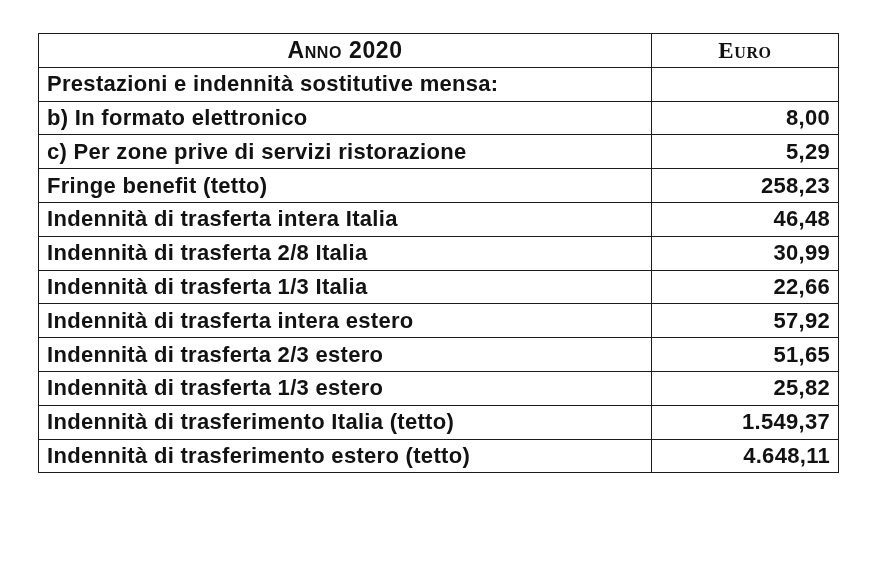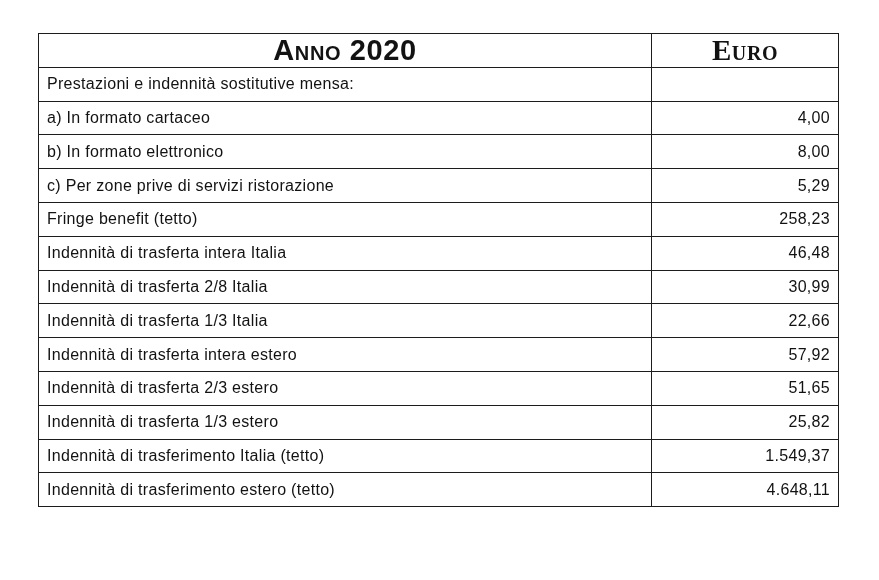--- a/index.html
+++ b/index.html
@@ -18,33 +18,33 @@
       top: 33px;
       width: 800px;
       border-collapse: collapse;
       table-layout: fixed;
     }
     table.rates th,
     table.rates td {
       border: 1.5px solid #1c1c1c;
       height: 33.8px;
       padding: 0 8px;
-      font-size: 16px;
-      font-weight: 400;
+      font-size: 22px;
+      font-weight: 700;
       letter-spacing: 0.3px;
       white-space: nowrap;
       overflow: hidden;
       vertical-align: middle;
       line-height: 1;
     }
     table.rates th {
       font-variant: small-caps;
       font-weight: 700;
       text-align: center;
-      font-size: 29px;
+      font-size: 23px;
       letter-spacing: 0.6px;
     }
     .col-label { width: 613px; }
     .col-value { width: 187px; font-family: Liberation Serif, serif; }
     td.cell-label { text-align: left; }
     td.cell-value { text-align: right; }
   </style>
 </head>
 <body>
 
@@ -53,24 +53,20 @@
     <thead>
       <tr>
         <th class="col-label">Anno 2020</th>
         <th class="col-value">Euro</th>
       </tr>
     </thead>
     <tbody id="rates-body">
         <tr>
           <td class="cell-label">Prestazioni e indennità sostitutive mensa:</td>
           <td class="cell-value"></td>
-        </tr>
-        <tr>
-          <td class="cell-label">a) In formato cartaceo</td>
-          <td class="cell-value">4,00</td>
         </tr>
         <tr>
           <td class="cell-label">b) In formato elettronico</td>
           <td class="cell-value">8,00</td>
         </tr>
         <tr>
           <td class="cell-label">c) Per zone prive di servizi ristorazione</td>
           <td class="cell-value">5,29</td>
         </tr>
         <tr>

